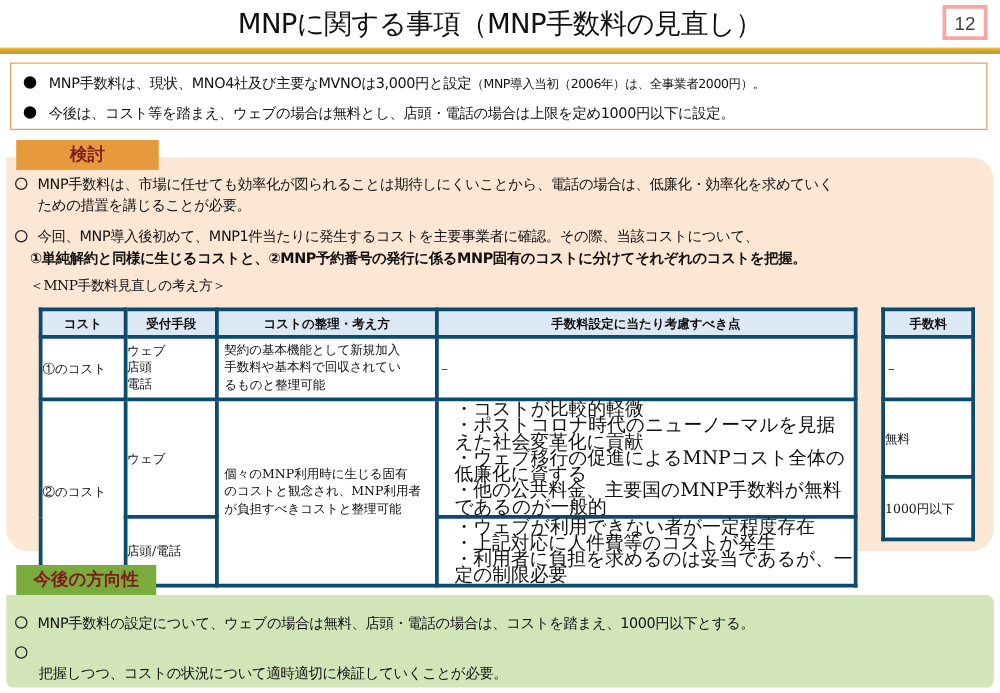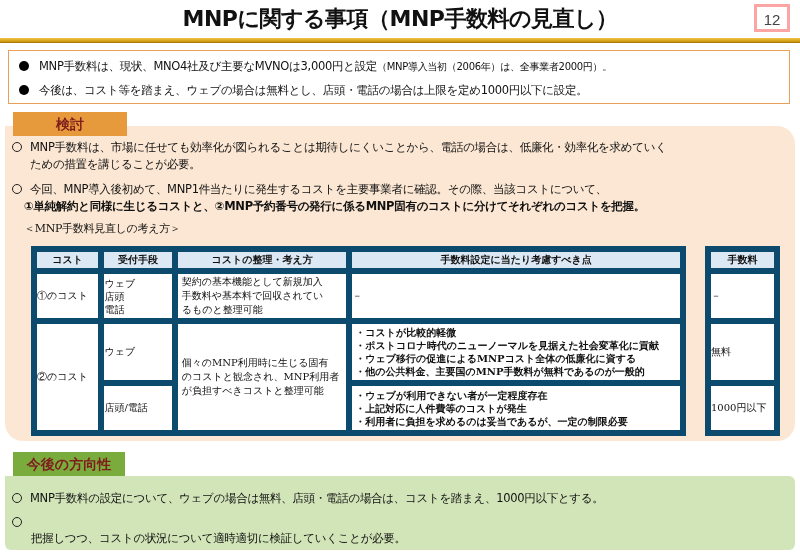--- a/index.html
+++ b/index.html
@@ -1,43 +1,43 @@
 <!DOCTYPE html>
 <html><head>
 <meta charset="utf-8">
 <style>
   * { box-sizing: border-box; margin: 0; padding: 0; }
   html, body { width: 800px; height: 554px; background: #ffffff; overflow: hidden; }
   body { font-family: "DejaVu Sans", "Liberation Sans", sans-serif; color: #111; position: relative; }
 
-  .title { position: absolute; left: 0; top: 4px; width: 800px; text-align: center; font-size: 22px; font-weight: bold; letter-spacing: -0.5px; }
+  .title { position: absolute; left: 0; top: 4px; width: 800px; text-align: center; font-size: 22px; font-weight: normal; letter-spacing: -0.5px; }
   .page-num { position: absolute; left: 754px; top: 4px; width: 36px; height: 28px; border: 3px solid #fca5a5; font-size: 15px; color: #444; text-align: center; line-height: 26px; font-family: "Liberation Sans", sans-serif; }
   .rule { position: absolute; left: 0; top: 38px; width: 800px; height: 5px; background: linear-gradient(#f3c646, #c9930a); border-bottom: 1px solid #a97a08; }
 
   .summary { position: absolute; left: 8px; top: 50px; width: 782px; height: 54px; border: 1px solid #e8a15a; background: #fff; padding: 3px 10px; }
   .summary .line { font-size: 11.5px; height: 24px; line-height: 24px; white-space: nowrap; letter-spacing: -0.3px; }
   .summary .bullet { display: inline-block; width: 10px; height: 10px; border-radius: 50%; background: #000; margin-right: 10px; vertical-align: -1px; }
   .summary .small { font-size: 10px; }
 
   .tab { position: absolute; height: 24px; color: #7f1d1d; font-size: 14px; line-height: 24px; text-align: center; font-weight: bold; }
   .tab-kentou { left: 13px; top: 112px; width: 114px; background: #e79a3c; }
   .tab-future { left: 13px; top: 452px; width: 112px; background: #7aab3d; }
 
   .kentou-panel { position: absolute; left: 5px; top: 126px; width: 790px; height: 315px; background: #fbe7d3; border-radius: 0 18px 18px 18px; }
   .kp-text { position: absolute; font-size: 11.5px; white-space: nowrap; letter-spacing: -0.3px; line-height: 17px; }
   .circle { display: inline-block; width: 10px; height: 10px; border: 1.5px solid #222; border-radius: 50%; margin-right: 8px; vertical-align: -1px; }
   .bold { font-weight: bold; }
 
   table { border-collapse: collapse; position: absolute; font-family: "DejaVu Serif", "Liberation Serif", serif; font-size: 10px; }
-  td, th { border: 6px solid #0c4a6e; }
+  td, th { border: 3px solid #0c4a6e; }
   th { background: #dde8f5; font-family: "DejaVu Sans", sans-serif; font-weight: bold; font-size: 10px; height: 22px; }
   td { background: #fff; vertical-align: middle; }
   .c { text-align: left; margin-left: 34px; }
   .l { text-align: left; padding-left: 4px; line-height: 14px; }
-  .list { padding-left: 3px; line-height: 13px; font-size: 10px; font-weight: bold; }
+  .list { padding-left: 13px; line-height: 13px; font-size: 15px; }
 
   .future-panel { position: absolute; left: 5px; top: 476px; width: 790px; height: 74px; background: #d2e5b8; border-radius: 0 6px 6px 6px; }
   .fp-text { position: absolute; font-size: 11.5px; white-space: nowrap; letter-spacing: -0.3px; line-height: 17px; }
 </style>
 </head>
 <body>
 
 <div class="title">MNPに関する事項（MNP手数料の見直し）</div>
 <div class="page-num">12</div>
 <div class="rule"></div>

